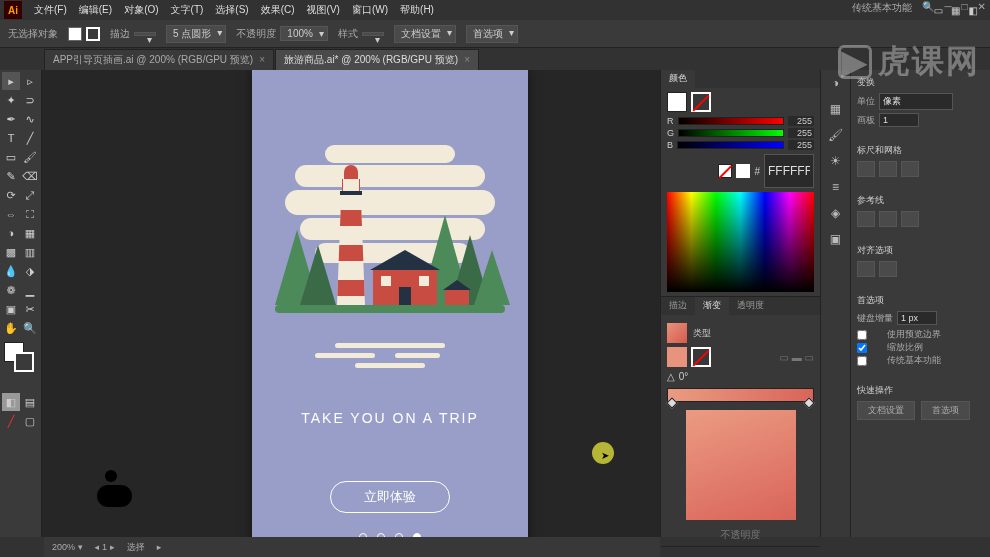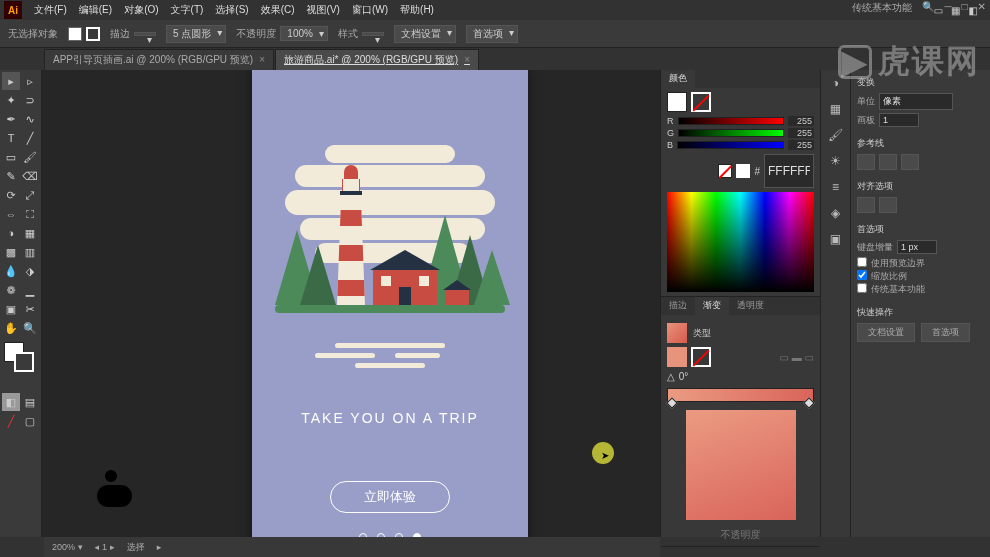--- a/index.html
+++ b/index.html
@@ -14,21 +14,21 @@
 
 .options-bar { height: 28px; background: #3a3a3a; border-bottom: 1px solid #222; display: flex; align-items: center; padding: 0 8px; gap: 10px; font-size: 10px; }
 .options-bar .label { color: #aaa; }
 .options-bar .dropdown { background: #4a4a4a; border: 1px solid #555; padding: 1px 14px 1px 6px; position: relative; }
 .options-bar .dropdown::after { content: "▾"; position: absolute; right: 3px; }
 .options-bar .group { display: flex; align-items: center; gap: 4px; }
 
 
 .tab-bar { height: 22px; background: #323232; display: flex; align-items: flex-end; padding-left: 44px; gap: 0; }
 .tab { background: #3a3a3a; padding: 3px 8px; font-size: 10px; color: #aaa; border: 1px solid #222; border-bottom: none; margin-right: 1px; }
-.tab.active { background: #4a4a4a; color: #ddd; text-decoration: underline; }
+.tab.active { background: #4a4a4a; color: #ddd; }
 .tab .close { margin-left: 6px; color: #888; }
 
 
 .main { display: flex; height: calc(100% - 90px); }
 
 
 .toolbox { width: 42px; background: #3a3a3a; border-right: 1px solid #222; display: flex; flex-wrap: wrap; align-content: flex-start; padding: 2px; gap: 1px; }
 .tool { width: 18px; height: 18px; background: #3a3a3a; display: flex; align-items: center; justify-content: center; color: #ccc; font-size: 11px; cursor: pointer; }
 .tool.active { background: #555; }
 .toolbox .swatches { width: 38px; height: 50px; margin-top: 4px; position: relative; }
@@ -128,28 +128,28 @@
 
 
 .grad-type { display: flex; align-items: center; gap: 6px; margin: 4px 0; font-size: 9px; }
 .grad-sw { width: 20px; height: 20px; background: linear-gradient(135deg, #E8937B, #D65A4C); }
 .grad-preview { width: 110px; height: 110px; background: linear-gradient(160deg, #EB9B82 0%, #D9645A 100%); margin: 8px auto; }
 .grad-slider { width: 100%; height: 14px; background: linear-gradient(to right, #EB9B82, #D9645A); margin-top: 6px; position: relative; border: 1px solid #222; }
 .grad-stop { position: absolute; bottom: -6px; width: 8px; height: 8px; background: #ddd; border: 1px solid #222; transform: rotate(45deg); }
 
 
 .props { width: 140px; background: #3a3a3a; border-left: 1px solid #222; padding: 6px; font-size: 9px; color: #aaa; }
-.props .section { margin-bottom: 10px; }
+.props .section { margin-bottom: 17px; }
 .props .sec-title { color: #ccc; margin-bottom: 4px; }
 .props .row { display: flex; align-items: center; gap: 4px; margin: 3px 0; }
 .props .input { background: #2a2a2a; border: 1px solid #555; padding: 1px 3px; width: 40px; color: #ddd; }
 .props .btn { background: #4a4a4a; border: 1px solid #555; padding: 2px 10px; cursor: pointer; }
 .props .btns { display: flex; gap: 6px; }
 .props .icon-btn { width: 18px; height: 16px; background: #4a4a4a; border: 1px solid #555; }
-.props .checkbox { display: flex; gap: 4px; }
+.props .checkbox { display: flex; align-items: center; gap: 20px; }
 .props .checkbox input { width: 10px; height: 10px; }
 
 
 .win-controls { position: absolute; top: 1px; right: 4px; display: flex; gap: 10px; color: #aaa; font-size: 10px; }
 
 
 .watermark { position: absolute; top: 40px; right: 10px; font-size: 32px; color: rgba(255,255,255,0.35); font-weight: bold; letter-spacing: 2px; pointer-events: none; display: flex; align-items: center; gap: 6px; }
 .watermark .wm-icon { width: 34px; height: 34px; border: 3px solid rgba(255,255,255,0.35); border-radius: 6px; display: flex; align-items: center; justify-content: center; }
 
 
@@ -398,20 +398,28 @@
       <div class="row">
           <span>单位</span>
           <span class="input" style="width:74px">像素</span>
         </div>
       <div class="row">
           <span>画板</span>
           <span class="input">1</span>
         </div>
     </div>
     <div class="section">
+      <div class="sec-title">标尺和网格</div>
+      <div class="row">
+          <div class="icon-btn"></div>
+          <div class="icon-btn"></div>
+          <div class="icon-btn"></div>
+        </div>
+    </div>
+    <div class="section">
       <div class="sec-title">参考线</div>
       <div class="row">
           <div class="icon-btn"></div>
           <div class="icon-btn"></div>
           <div class="icon-btn"></div>
         </div>
     </div>
     <div class="section">
       <div class="sec-title">对齐选项</div>
       <div class="row">

